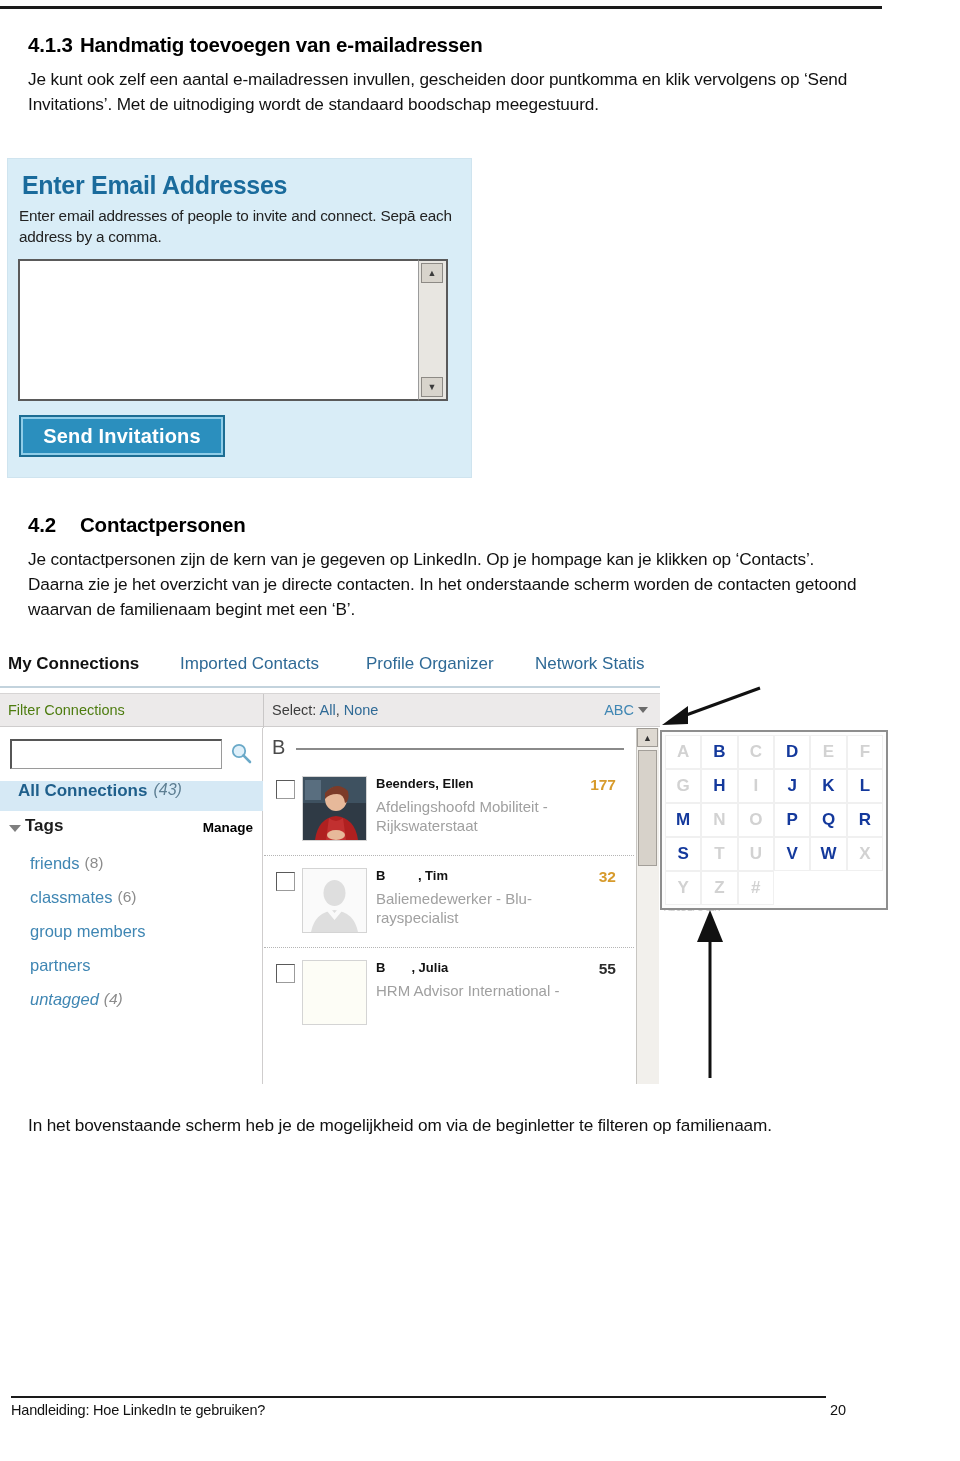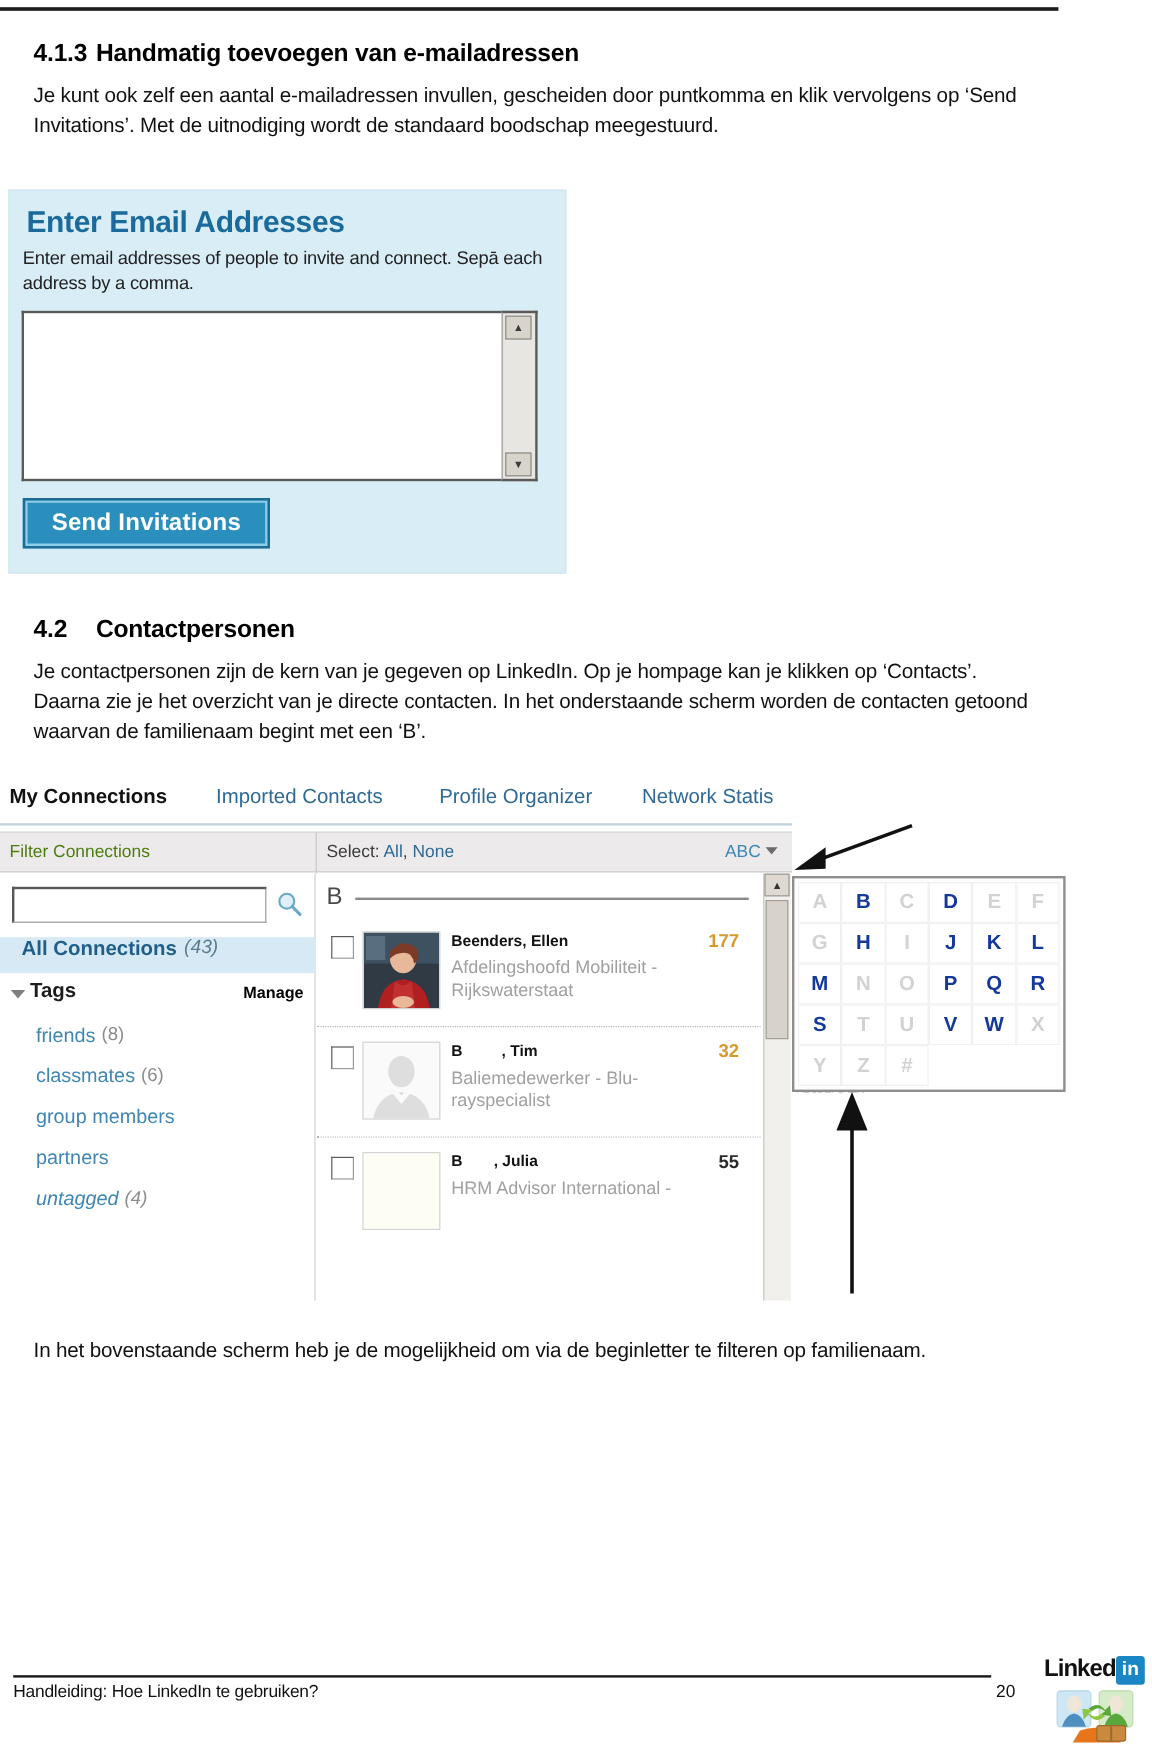--- a/index.html
+++ b/index.html
@@ -729,33 +729,14 @@
   <svg class="arrow-svg" style="left:678px; top:900px;" width="60" height="180">
     <line x1="32" y1="178" x2="32" y2="36" stroke="#111" stroke-width="3"></line>
     <polygon points="32,10 19,42 45,42" fill="#111"></polygon>
   </svg>
 
   <p class="bottom-text">In het bovenstaande scherm heb je de mogelijkheid om via de beginletter te filteren op familienaam.</p>
 
   <div class="footer-rule"></div>
   <div class="footer-text">Handleiding: Hoe LinkedIn te gebruiken?</div>
   <div class="footer-page">20</div>
-  <div class="footer-logo">
-    <span class="fl-word">Linked</span>
-    <span class="fl-in">in</span>
-    <span class="fl-art">
-      <svg width="68" height="46" viewBox="0 0 68 46">
-        <rect x="1" y="1" width="28" height="30" rx="3" fill="#cfe7f5" stroke="#b6d6e8"></rect>
-        <rect x="36" y="1" width="28" height="30" rx="3" fill="#d6ecc9" stroke="#bcdcab"></rect>
-        <ellipse cx="15" cy="12" rx="6" ry="7" fill="#efe6d8"></ellipse>
-        <path d="M5 31 q3 -10 10 -11 q7 1 10 11 z" fill="#4e8fc0"></path>
-        <ellipse cx="50" cy="12" rx="6" ry="7" fill="#efe6d8"></ellipse>
-        <path d="M40 31 q3 -10 10 -11 q7 1 10 11 z" fill="#5aa83c"></path>
-        <path d="M27 16 q8 -7 14 1 l4 -4 l1 9 l-9 -1 l4 -3 q-6 -5 -11 0 z" fill="#5aa83c"></path>
-        <path d="M41 22 q-8 7 -14 -1 l-4 4 l-1 -9 l9 1 l-4 3 q6 5 11 0 z" fill="#8dc63f"></path>
-        <path d="M20 34 q14 -5 28 1 l6 9 h-40 z" fill="#e8751a"></path>
-        <rect x="34" y="30" width="24" height="13" rx="2" fill="#c98a3e" stroke="#9c6a2c"></rect>
-        <line x1="46" y1="30" x2="46" y2="43" stroke="#9c6a2c" stroke-width="1.6"></line>
-      </svg>
-    </span>
-  </div>
 
 </div>
 
 </body></html>

